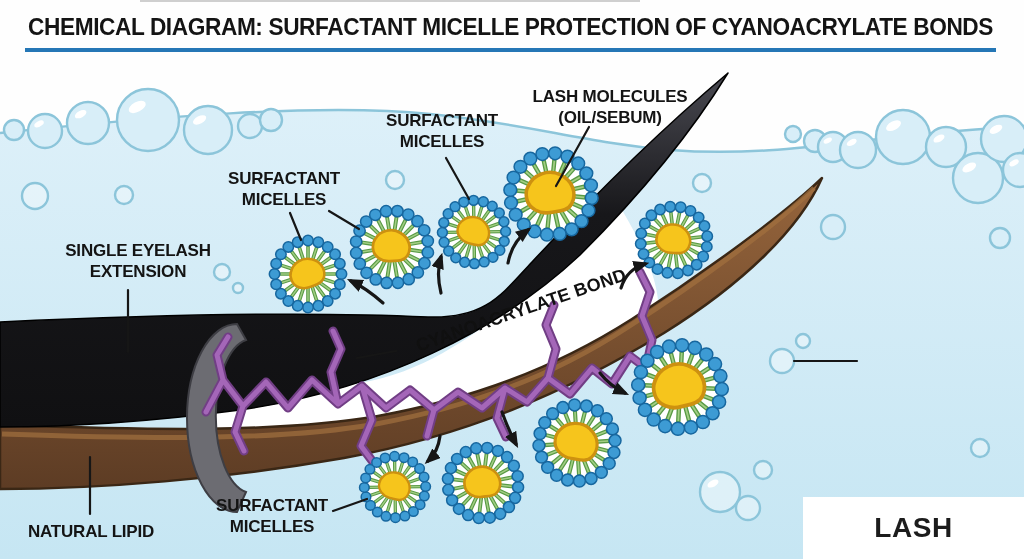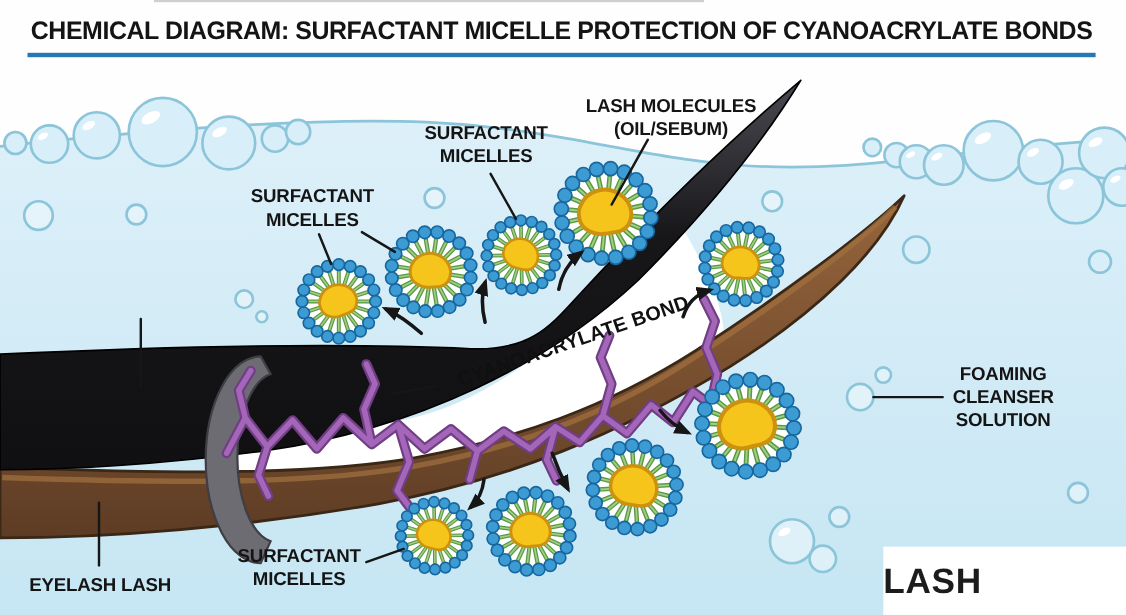--- a/index.html
+++ b/index.html
@@ -10,21 +10,21 @@
          letter-spacing:-0.4px;color:#141414;white-space:nowrap;transform:scaleX(.985);
          transform-origin:left center}
   .underline{position:absolute;left:25px;top:48px;width:971px;height:4px;background:#2577b6}
   .lbl{position:absolute;color:#141414;font-weight:700;font-size:17px;line-height:20.5px;
        text-align:center;white-space:pre-line;letter-spacing:-0.2px}
   .lbl-foaming{line-height:21px}
   .bond-label{position:absolute;left:398px;top:288px;width:246px;height:44px;display:flex;
        align-items:center;justify-content:center;font-weight:700;font-size:18px;color:#101010;
        transform:rotate(-19deg);letter-spacing:0.2px;white-space:nowrap}
   .logo{position:absolute;left:803px;top:497px;width:221px;height:62px;background:#fff;
-       display:flex;align-items:center;justify-content:flex-start;font-size:32px;color:#1c1c1c;
+       display:flex;align-items:center;justify-content:center;font-size:28px;color:#1c1c1c;
        letter-spacing:0.6px}
   .logo .b{font-weight:700}
   .logo .l{font-weight:400}
   .artifact{position:absolute;left:140px;top:0;width:500px;height:2px;background:#777;opacity:.35}
 </style>
 </head>
 <body>
 
 <div class="stage">
   <svg id="scene" viewBox="0 0 1024 559">
@@ -755,24 +755,23 @@
   <div class="artifact"></div>
   <div class="title">CHEMICAL DIAGRAM: SURFACTANT MICELLE PROTECTION OF CYANOACRYLATE BONDS</div>
   <div class="underline" style="background: rgb(37, 119, 182);"></div>
 
   <div class="lbl" style="left:204px;top:169px;width:160px">SURFACTANT
 MICELLES</div>
   <div class="lbl" style="left:362px;top:111px;width:160px">SURFACTANT
 MICELLES</div>
   <div class="lbl" style="left:518px;top:87px;width:184px">LASH MOLECULES
 (OIL/SEBUM)</div>
+  <div class="lbl" style="left:43px;top:241px;width:190px">SINGLE EYELASH
+EXTENSION</div>
   <div class="bond-label">CYANOACRYLATE BOND</div>
-  <div class="lbl lbl-foaming" style="left:843px;top:329px;width:138px">FOAMING
-CLEANSER
-SOLUTION</div>
-  <div class="lbl" style="left:10px;top:522px;width:162px">EYELASH LASH</div>
+  <div class="lbl" style="left:10px;top:522px;width:162px">NATURAL LIPID</div>
   <div class="lbl" style="left:192px;top:496px;width:160px">SURFACTANT
 MICELLES</div>
 
   <div class="logo">
     <span class="b">LASH</span>
   </div>
 </div>
 
 </body></html>

